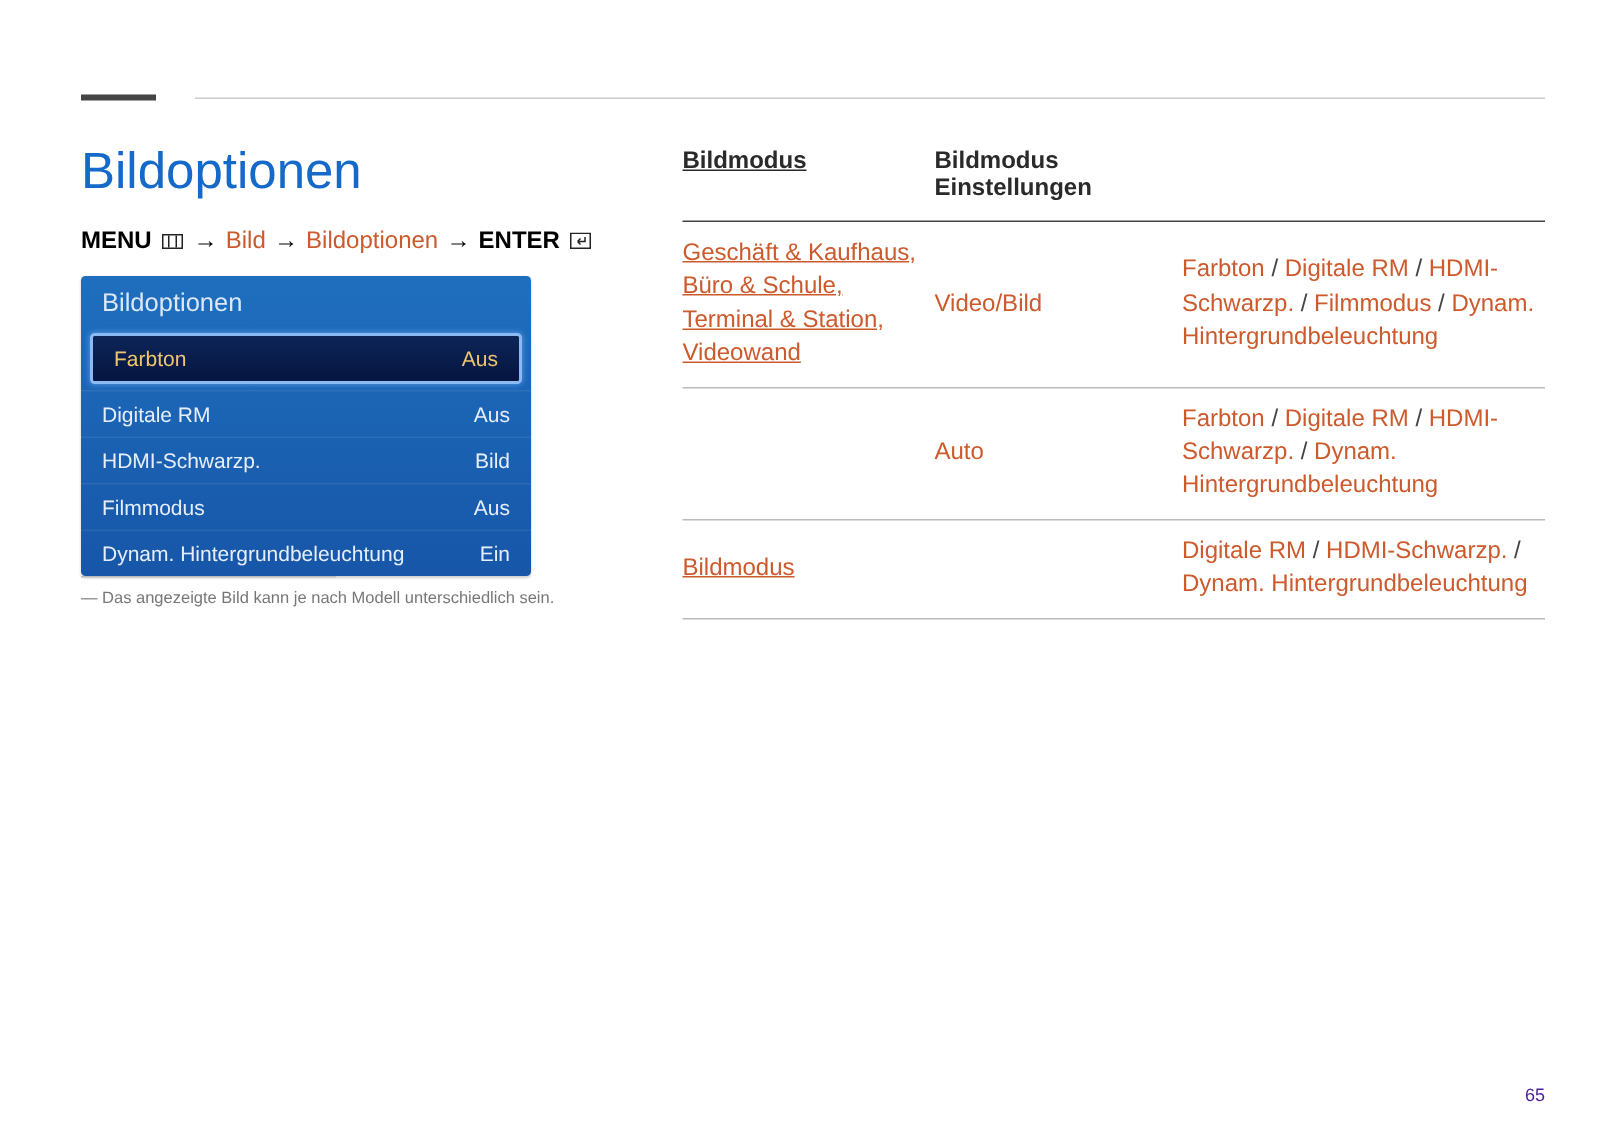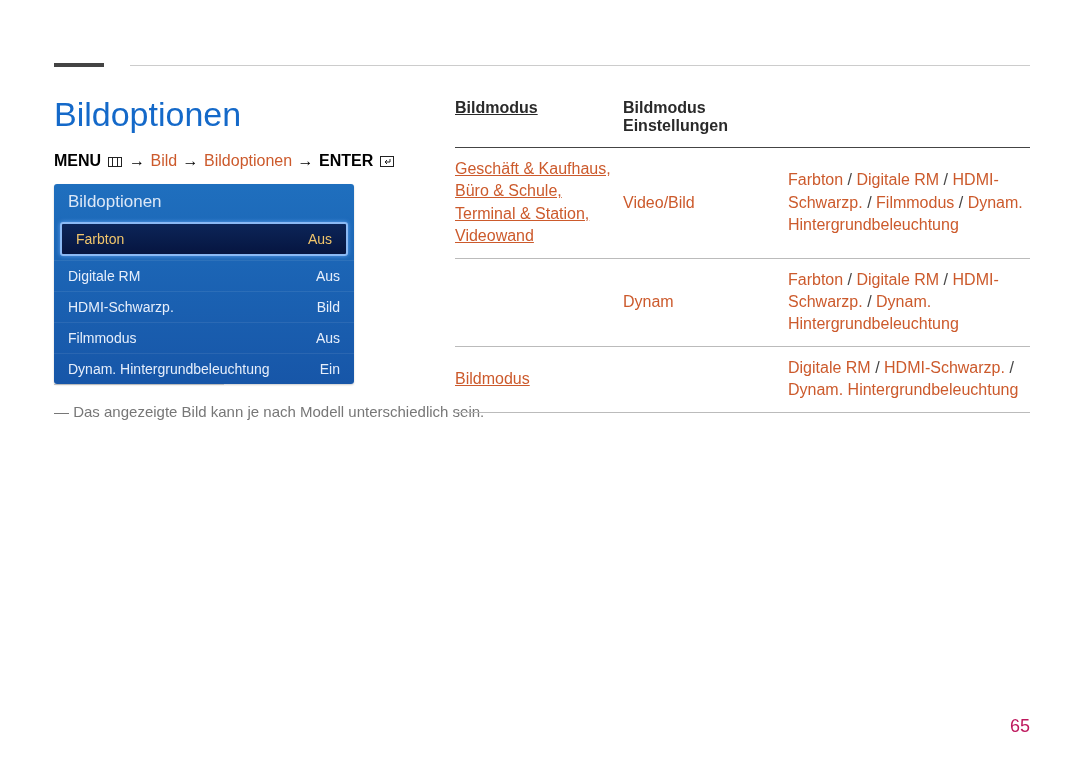--- a/index.html
+++ b/index.html
@@ -81,22 +81,22 @@
   .panel-row.selected {
     margin: 2px 6px 4px 6px;
     border-radius: 3px;
     background: linear-gradient(180deg, #0c2558 0%, #061540 100%);
     color: #f1c56b;
     border: 2px solid #8bb9f4;
     box-shadow: 0 0 4px rgba(120,180,255,0.7);
   }
   .footnote {
     color: #777;
-    font-size: 15px;
-    margin-top: 18px;
+    font-size: 11px;
+    margin-top: 8px;
   }
   .footnote-bar {
     width: 170px;
     height: 1px;
     background: #bbb;
     margin-bottom: 6px;
   }
 
   
   .right-block {
@@ -125,22 +125,22 @@
     font-size: 16px;
     color: #cc5a2c;
     line-height: 1.4;
     align-items: center;
   }
   .tbody-sep { color: #444; }
   .page-num {
     position: absolute;
     right: 50px;
     bottom: 26px;
-    font-size: 18px;
-    color: #be185d;
+    font-size: 12px;
+    color: #4c1d95;
   }
 </style>
 </head>
 <body>
 
 <div class="top-accent"></div>
 <div class="hr-top"></div>
 
 <div class="page">
   <h1 class="page-title">Bildoptionen</h1>
@@ -204,21 +204,21 @@
     <div class="th col2">Bildmodus Einstellungen</div>
   </div>
   <div id="tbody">
       <div class="tbody-row">
         <div class="col1">Geschäft &amp; Kaufhaus, Büro &amp; Schule, Terminal &amp; Station, Videowand</div>
         <div class="col2">Video/Bild</div>
         <div class="col3"><span>Farbton</span><span class="tbody-sep"> / </span><span>Digitale RM</span><span class="tbody-sep"> / </span><span>HDMI-Schwarzp.</span><span class="tbody-sep"> / </span><span>Filmmodus</span><span class="tbody-sep"> / </span><span>Dynam. Hintergrundbeleuchtung</span></div>
       </div>
       <div class="tbody-row">
         <div class="col1"></div>
-        <div class="col2">Dynam</div>
+        <div class="col2">Auto</div>
         <div class="col3"><span>Farbton</span><span class="tbody-sep"> / </span><span>Digitale RM</span><span class="tbody-sep"> / </span><span>HDMI-Schwarzp.</span><span class="tbody-sep"> / </span><span>Dynam. Hintergrundbeleuchtung</span></div>
       </div>
       <div class="tbody-row">
         <div class="col1">Bildmodus</div>
         <div class="col2"></div>
         <div class="col3"><span>Digitale RM</span><span class="tbody-sep"> / </span><span>HDMI-Schwarzp.</span><span class="tbody-sep"> / </span><span>Dynam. Hintergrundbeleuchtung</span></div>
       </div>
     </div>
 </div>
 

